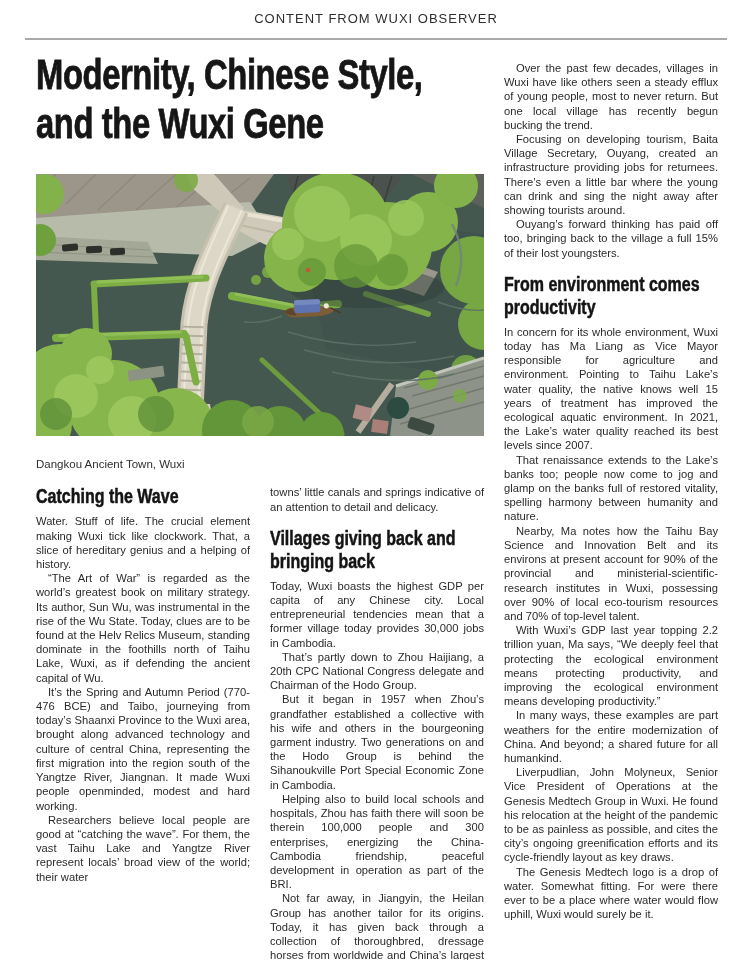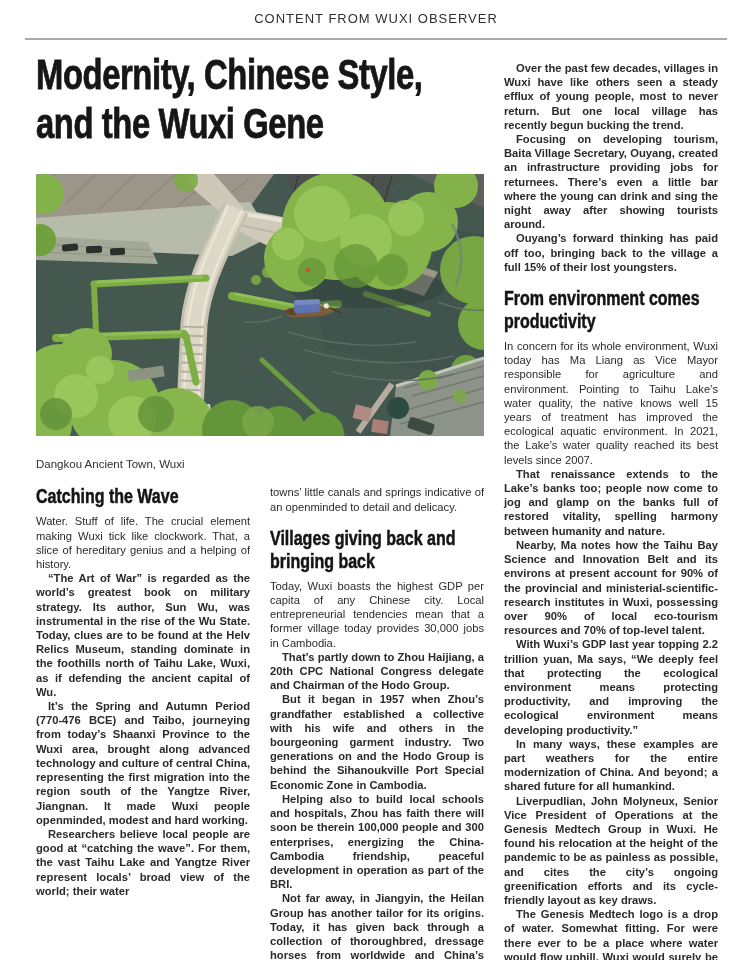--- a/index.html
+++ b/index.html
@@ -26,21 +26,21 @@
   .photo-frame{width:448px;height:262px;display:block;}
   figcaption{margin-top:22px;font-size:11.5px;color:#2f2f2f;}
 
   .twocol{display:flex;gap:20px;margin-top:15px;}
   .col{width:214px;flex:none;}
 
   p.body{
     margin:0;font-size:11.2px;line-height:14.2px;text-align:justify;
     color:#2a2a2a;
   }
-  p.body.indent{text-indent:12px;font-weight:bold;}
+  p.body.indent{text-indent:12px;}
   h2.sec{
     margin:13px 0 6px 0;font-weight:700;color:#141414;
     font-size:20px;line-height:1.15;white-space:pre;
     transform:scaleX(0.8);transform-origin:0 50%;
     -webkit-text-stroke:0.5px #141414;
   }
   .col > h2.sec:first-child, .right-col > h2.sec:first-child{margin-top:0;}
   .dropcap{
     float:left;width:11px;height:43px;background:#1c1c1c;color:transparent;
     overflow:hidden;margin:3px 8px 1px 0;font-size:0;
@@ -237,21 +237,21 @@
 
       <div class="twocol">
         <div class="col">
             <h2 class="sec">Catching the Wave</h2>
             <p class="body">Water. Stuff of life. The crucial element making Wuxi tick like clockwork. That, a slice of hereditary genius and a helping of history.</p>
             <p class="body indent">“The Art of War” is regarded as the world’s greatest book on military strategy. Its author, Sun Wu, was instrumental in the rise of the Wu State. Today, clues are to be found at the Helv Relics Museum, standing dominate in the foothills north of Taihu Lake, Wuxi, as if defending the ancient capital of Wu.</p>
             <p class="body indent">It’s the Spring and Autumn Period (770-476 BCE) and Taibo, journeying from today’s Shaanxi Province to the Wuxi area, brought along advanced technology and culture of central China, representing the first migration into the region south of the Yangtze River, Jiangnan. It made Wuxi people openminded, modest and hard working.</p>
             <p class="body indent">Researchers believe local people are good at “catching the wave”. For them, the vast Taihu Lake and Yangtze River represent locals’ broad view of the world; their water</p>
           </div>
         <div class="col">
-            <p class="body">towns’ little canals and springs indicative of an openminded to detail and delicacy.</p>
+            <p class="body">towns’ little canals and springs indicative of an attention to detail and delicacy.</p>
             <h2 class="sec">Villages giving back and
 bringing back</h2>
             <p class="body">Today, Wuxi boasts the highest GDP per capita of any Chinese city. Local entrepreneurial tendencies mean that a former village today provides 30,000 jobs in Cambodia.</p>
             <p class="body indent">That’s partly down to Zhou Haijiang, a 20th CPC National Congress delegate and Chairman of the Hodo Group.</p>
             <p class="body indent">But it began in 1957 when Zhou’s grandfather established a collective with his wife and others in the bourgeoning garment industry. Two generations on and the Hodo Group is behind the Sihanoukville Port Special Economic Zone in Cambodia.</p>
             <p class="body indent">Helping also to build local schools and hospitals, Zhou has faith there will soon be therein 100,000 people and 300 enterprises, energizing the China-Cambodia friendship, peaceful development in operation as part of the BRI.</p>
             <p class="body indent">Not far away, in Jiangyin, the Heilan Group has another tailor for its origins. Today, it has given back through a collection of thoroughbred, dressage horses from worldwide and China’s largest privately-held art museum.</p>
           </div>
       </div>
 

